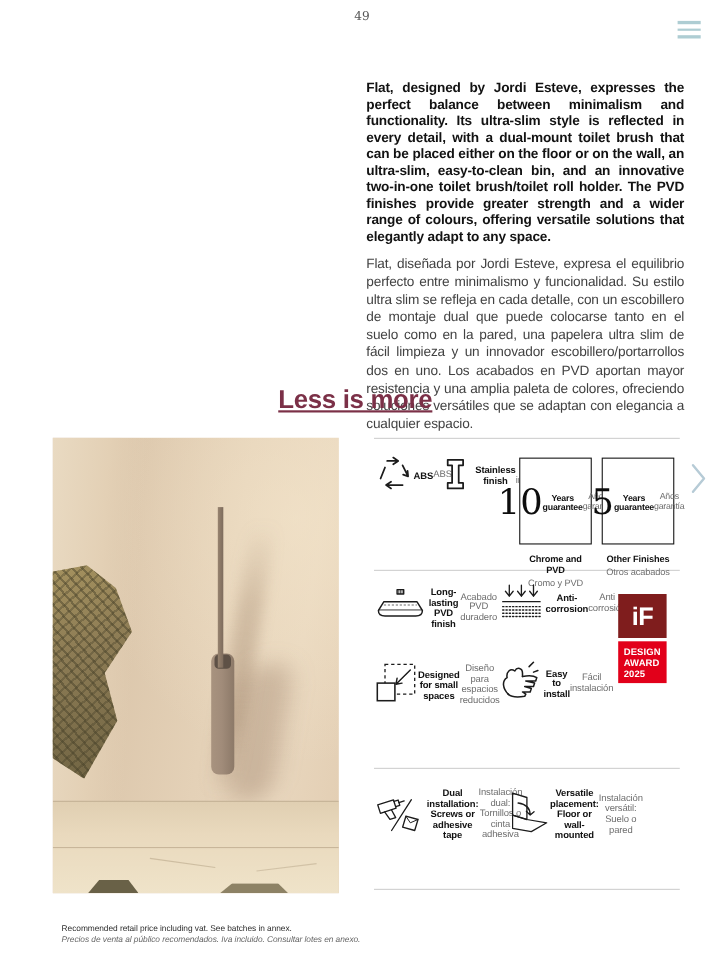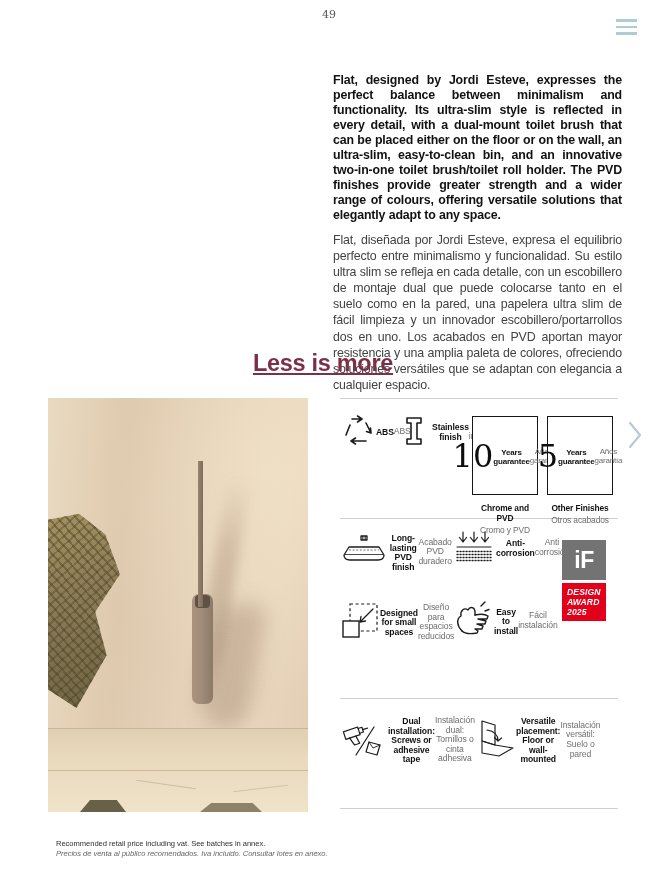--- a/index.html
+++ b/index.html
@@ -193,24 +193,24 @@
           <path d="M33 2 v10 M33 12 l-3.5 -4.5 M33 12 l3.5 -4.5"></path>
           <path d="M5 17 H39"></path>
           <path d="M5 21.5 H39 M5 24.5 H39 M5 27.5 H39 M5 30.5 H39" stroke-width="1.3" stroke-dasharray="1.1 1.9"></path>
         </svg>
       </span>
       <div class="lbl-en preline">Anti-corrosion</div>
       <div class="lbl-es preline">Anti corrosión</div>
     </div>
 
     <div class="award">
-      <div class="award-top" style="background:#737373;">
+      <div class="award-top" style="background:#7f1d1d;">
         <span class="if-logo">iF</span>
       </div>
-      <div class="award-bottom" style="background:#e2001a;font-style:italic;">
+      <div class="award-bottom" style="background:#e2001a;">
         <div>DESIGN</div>
         <div>AWARD</div>
         <div>2025</div>
       </div>
     </div>
 
     <div class="feat" style="left:112px; top:203px; width:100px;">
       <span class="icon">
         <svg width="42" height="38" viewBox="0 0 42 38" fill="none" stroke="#1c1c1c" stroke-width="1.4" stroke-linecap="round" stroke-linejoin="round">
           <path d="M10 30 C5 25 4 18 9 15 C8 10 12 6 16 9 C18 5 23 6 23 11 L23 14"></path>
@@ -250,21 +250,21 @@
           <path d="M29 23 l11 3 l-3 10 l-11 -3 z"></path>
           <path d="M29 23 l4 6 l7 -3" stroke-width="0.9"></path>
         </svg>
       </span>
       <div class="lbl-en preline">Dual installation:
 Screws or adhesive tape</div>
       <div class="lbl-es preline">Instalación dual:
 Tornillos o cinta adhesiva</div>
     </div>
 
-    <div class="feat" style="left:128px; top:315px; width:100px;text-align:center;">
+    <div class="feat" style="left:112px; top:315px; width:100px;text-align:center;">
       <span class="icon">
         <svg width="48" height="40" viewBox="0 0 48 40" fill="none" stroke="#1c1c1c" stroke-width="1.2" stroke-linejoin="round" stroke-linecap="round">          
             <path d="M14 2 L27 6 V26 L14 22 Z"></path>
           <path d="M14 22 L27 26 L45 29 L31 37 L14 34 Z" stroke-width="1.1"></path>
           <path d="M19 11 C26 12 30 16 30 22 M30 22 l-3.5 -3.5 M30 22 l3.5 -3"></path>
         </svg>
       </span>
       <div class="lbl-en preline">Versatile placement:
 Floor or wall-mounted</div>
       <div class="lbl-es preline">Instalación versátil:

